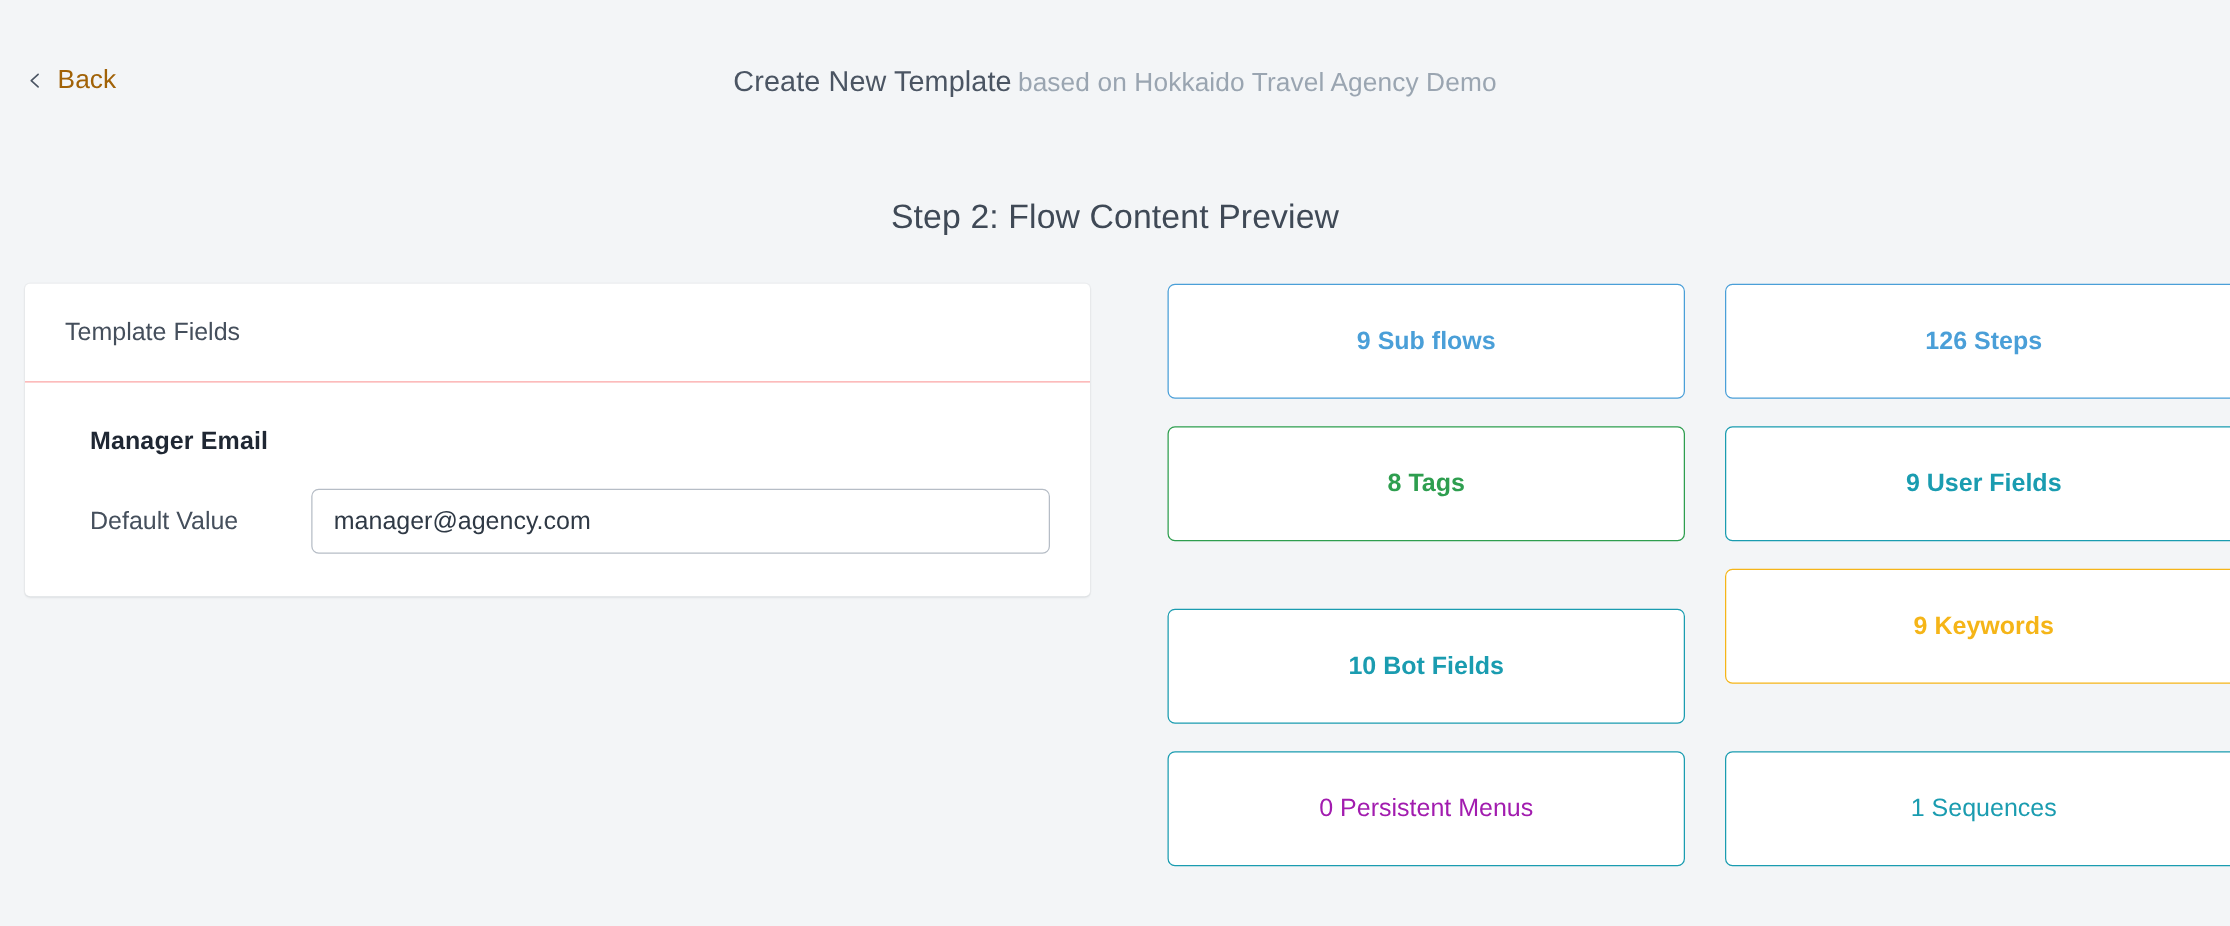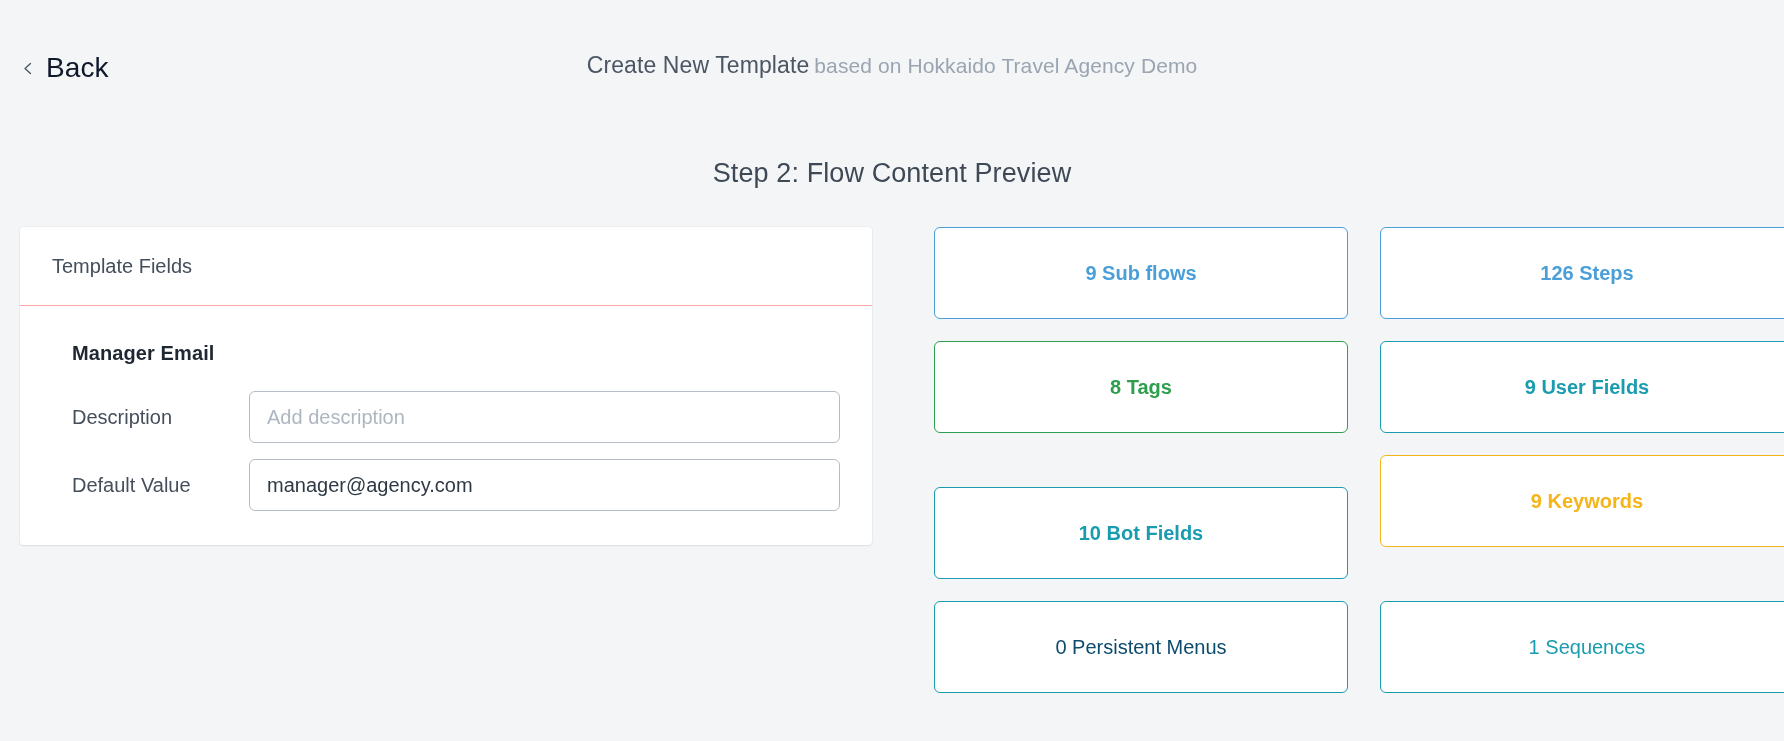--- a/index.html
+++ b/index.html
@@ -36,22 +36,22 @@
   }
   .back-chevron {
     display: block;
     width: 13px;
     height: 13px;
     line-height: 0;
     color: #4a5463;
   }
   .back-chevron svg { display: block; }
   .back-label {
-    font-size: 28px;
-    color: #0f172a;
+    font-size: 21px;
+    color: #a16207;
     letter-spacing: 0.1px;
   }
 
   .title-wrap {
     position: absolute;
     left: 0;
     right: 0;
     top: 52px;
     text-align: center;
     white-space: nowrap;
@@ -211,24 +211,20 @@
 <div class="step-heading">Step 2: Flow Content Preview</div>
 
 <div class="body-area">
 
   <div class="fields-card">
     <div class="fields-card-header">Template Fields</div>
 
     <div class="fields-card-body">
       <div class="field-group-title">Manager Email</div>
 
-      <div class="field-row">
-        <div class="field-row-label">Description</div>
-        <input class="field-input" type="text" placeholder="Add description" style="">
-      </div>
 
       <div class="field-row">
         <div class="field-row-label">Default Value</div>
         <input class="field-input" type="text" value="manager@agency.com" style="">
       </div>
     </div>
   </div>
 
   <div class="stats-grid">
     <div class="stat-box" style="border-color: rgb(74, 159, 216); color: rgb(74, 159, 216); font-weight: bold;">
@@ -242,20 +238,20 @@
     </div>
     <div class="stat-box" style="border-color: rgb(26, 156, 176); color: rgb(26, 156, 176); font-weight: bold;">
       <span>9 User Fields</span>
     </div>
     <div class="stat-box" style="border-color: rgb(26, 156, 176); color: rgb(26, 156, 176); font-weight: bold; margin-top: 32px;">
       <span>10 Bot Fields</span>
     </div>
     <div class="stat-box" style="border-color: rgb(245, 181, 24); color: rgb(245, 181, 24); font-weight: bold;">
       <span>9 Keywords</span>
     </div>
-    <div class="stat-box plain" style="border-color: rgb(26, 156, 176); color: #0c4a6e; font-weight: normal;">
+    <div class="stat-box plain" style="border-color: rgb(26, 156, 176); color: #a21caf; font-weight: normal;">
       <span>0 Persistent Menus</span>
     </div>
     <div class="stat-box plain" style="border-color: rgb(26, 156, 176); color: rgb(26, 156, 176); font-weight: normal;">
       <span>1 Sequences</span>
     </div>
   </div>
 </div>
 
 </body></html>

